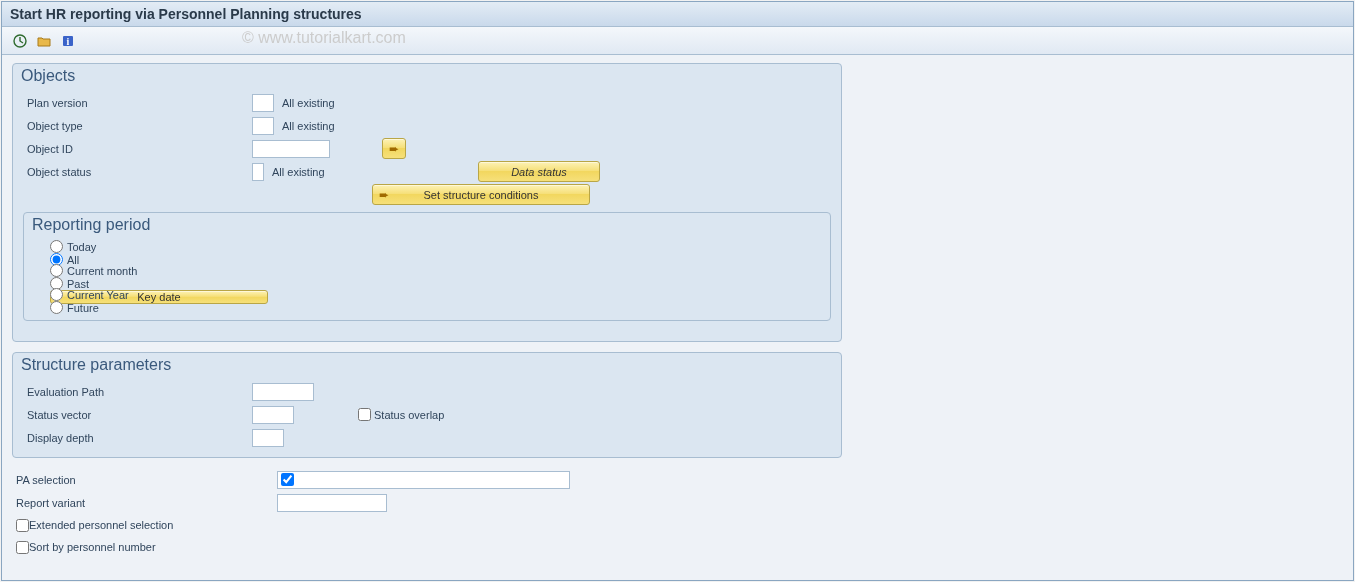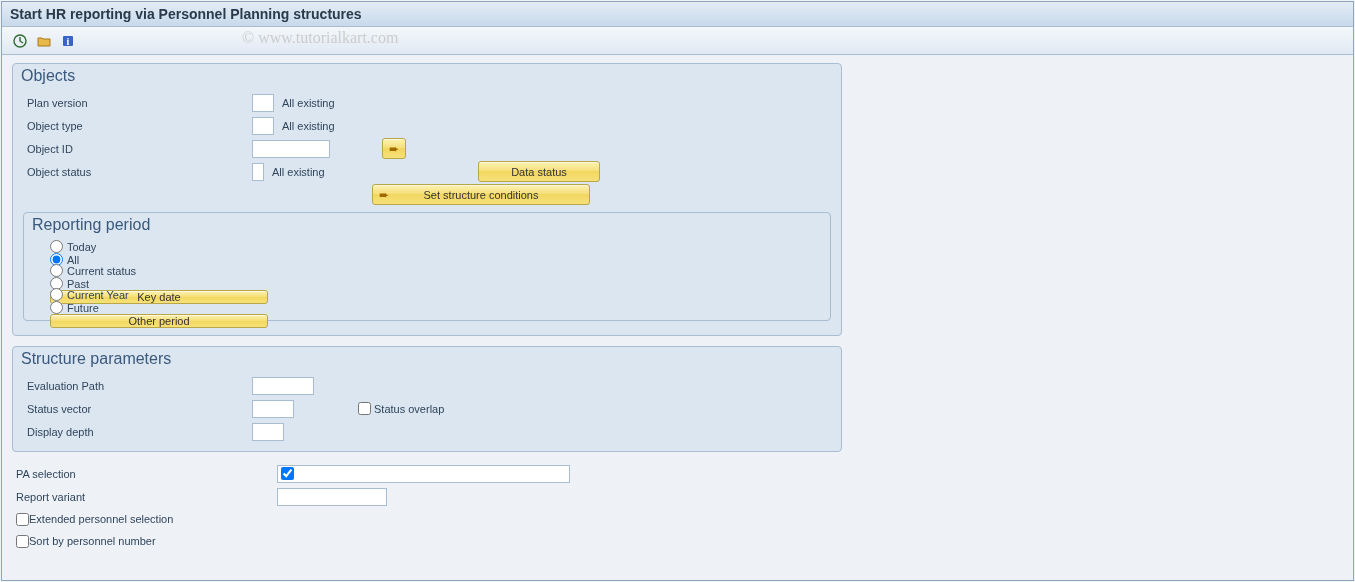--- a/index.html
+++ b/index.html
@@ -47,21 +47,21 @@
     border: 1px solid transparent;
     border-radius: 2px;
     cursor: pointer;
   }
   .watermark {
     position: absolute;
     left: 240px;
     top: 2px;
     color: #ccc;
     font-size: 16px;
-    font-family: Liberation Serif, serif;
+    font-family: Liberation Sans, sans-serif;
     pointer-events: none;
   }
   .content {
     padding: 8px 10px;
     background: #eef2f7;
   }
   .group {
     border: 1px solid #a8bdd1;
     border-radius: 4px;
     background: #dbe6f1;
@@ -72,21 +72,21 @@
   }
   .group-title {
     padding: 3px 8px 6px 8px;
     color: #3a597c;
     font-size: 16px;
   }
   .subgroup {
     border: 1px solid #a8bdd1;
     border-radius: 4px;
     background: #dbe6f1;
-    margin: 6px 10px 6px 10px;
+    margin: 6px 10px 12px 10px;
     padding: 0 0 8px 0;
   }
   .row {
     display: flex;
     align-items: center;
     height: 23px;
     padding-left: 14px;
   }
   .lbl {
     width: 225px;
@@ -235,21 +235,21 @@
           <span class="arrow-icon">➨</span>
         </button>
       </div>
 
 
       <div class="row">
         <span class="lbl">Object status</span>
         <input type="text" class="fld" style="width: 12px;" value="">
         <span class="static-txt" style="width:116px; display:inline-block;">All existing</span>
         <span style="width:90px; display:inline-block;"></span>
-        <button class="ybtn" style="width:122px;">
+        <button class="ybtn" style="width:122px;font-style:italic;">
           <span>Data status</span>
         </button>
       </div>
 
       <div class="row" style="padding-left:14px;">
         <span style="width:345px; display:inline-block;"></span>
         <button class="ybtn ybtn-wide" style="justify-content:flex-start; padding-left:6px; position:relative;">
           <span class="arrow-icon" style="margin-right:28px;">➨</span>
           <span style="position:absolute; left:0; right:0; text-align:center;">Set structure conditions</span>
         </button>
@@ -265,43 +265,40 @@
           </span>
           <span class="radio-cell2">
             <input type="radio" name="rp" checked="" style="">
             <span class="radio-lbl">All</span>
           </span>
         </div>
 
         <div class="radio-row">
           <span class="radio-cell">
             <input type="radio" name="rp" style="">
-            <span class="radio-lbl">Current status</span>
+            <span class="radio-lbl">Current month</span>
           </span>
           <span class="radio-cell2">
             <input type="radio" name="rp" style="">
             <span class="radio-lbl">Past</span>
           </span>
           <button class="ybtn ybtn-wide">
             <span>Key date</span>
           </button>
         </div>
 
         <div class="radio-row">
           <span class="radio-cell">
             <input type="radio" name="rp" style="">
             <span class="radio-lbl">Current Year</span>
           </span>
           <span class="radio-cell2">
             <input type="radio" name="rp" style="">
             <span class="radio-lbl">Future</span>
           </span>
-          <button class="ybtn ybtn-wide">
-            <span>Other period</span>
-          </button>
         </div>
       </div>
     </div>
 
     <div class="group">
       <div class="group-title">Structure parameters</div>
 
       <div class="row">
         <span class="lbl">Evaluation Path</span>
         <input type="text" class="fld fld-sm" value="" style="">

